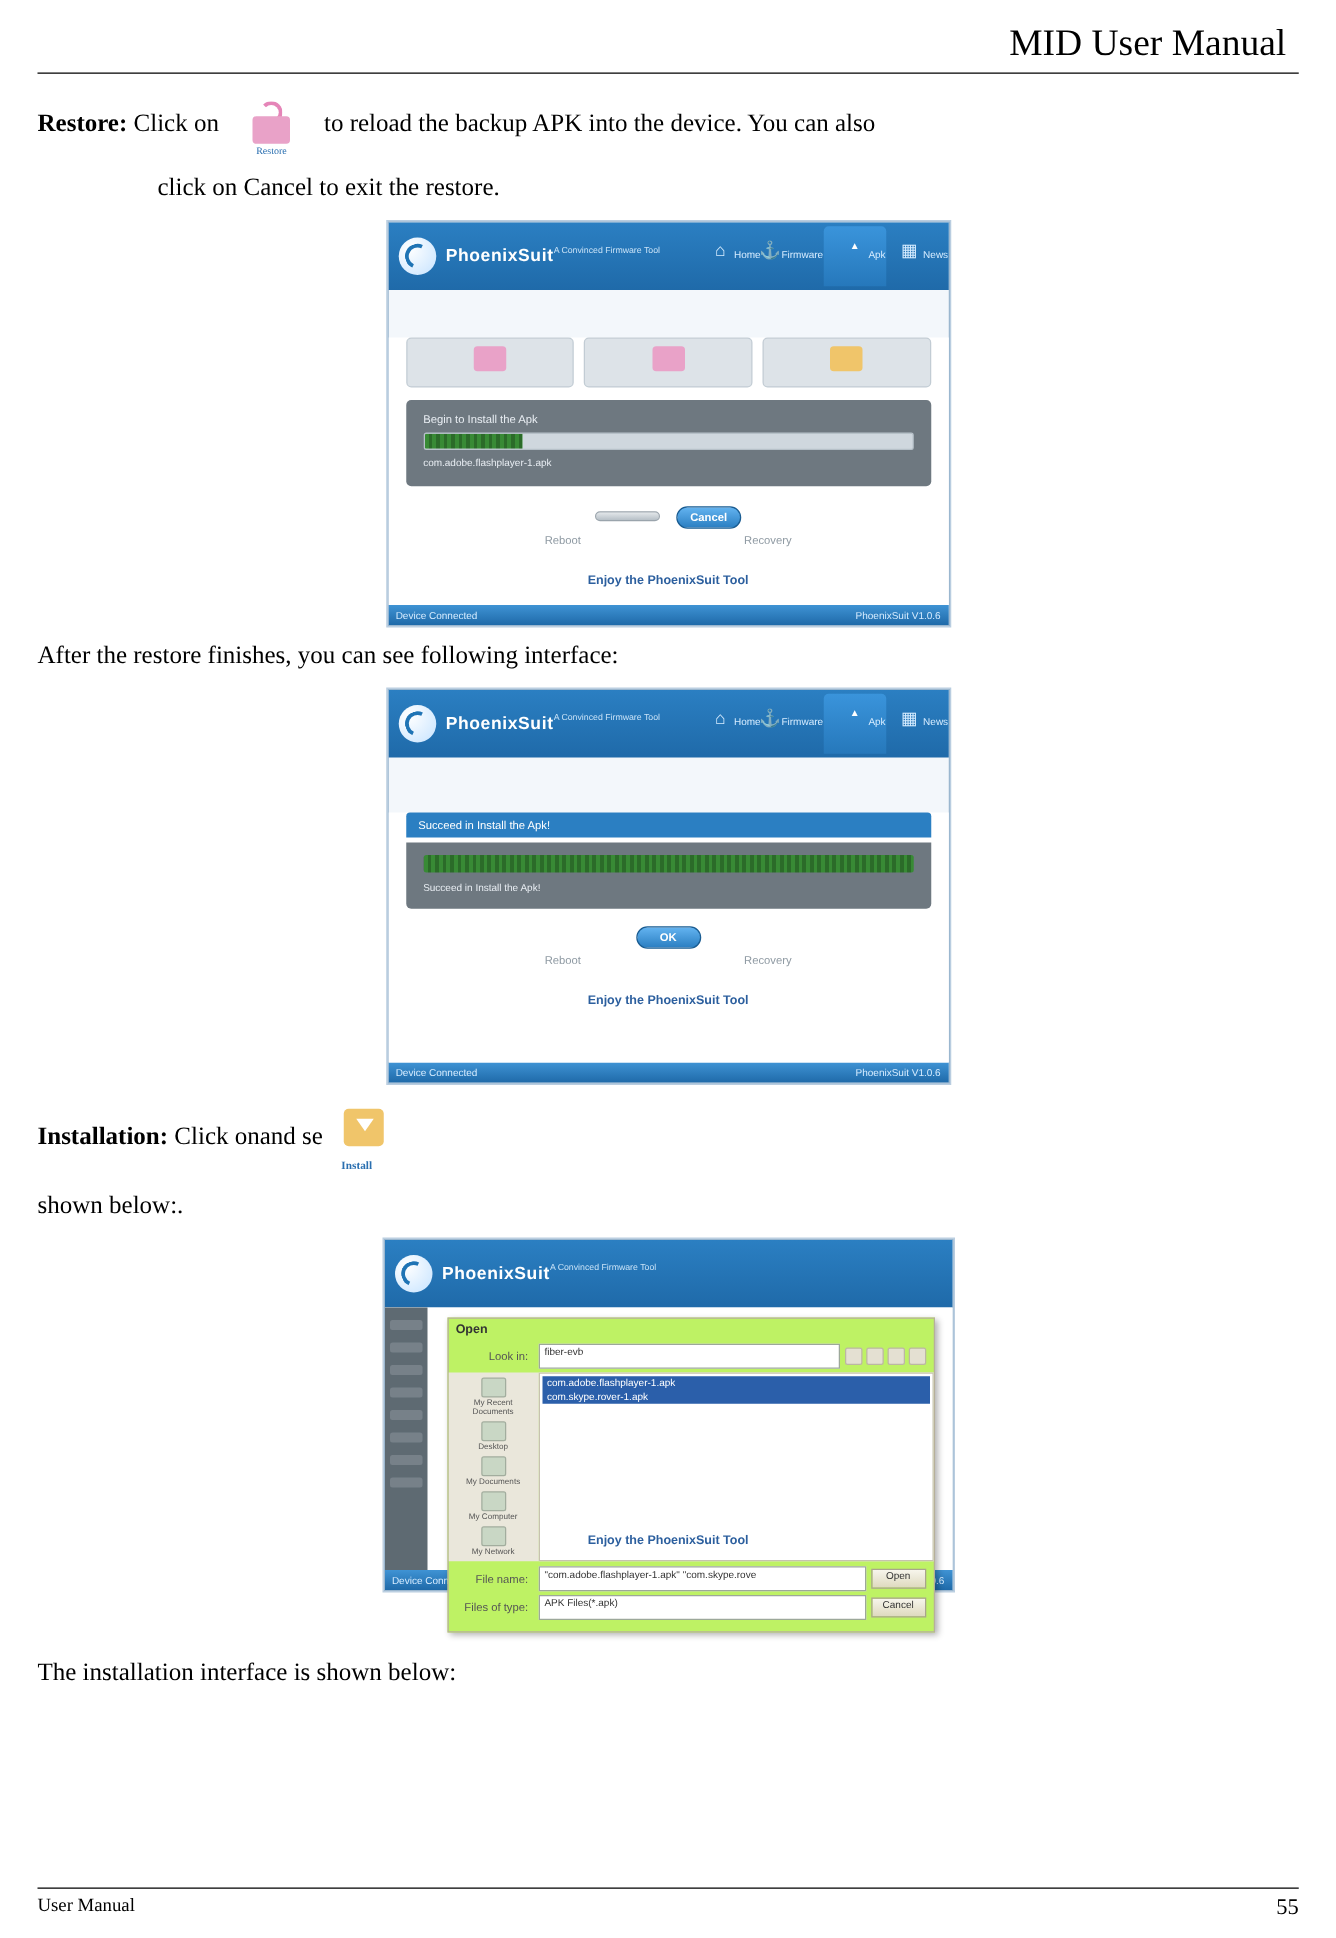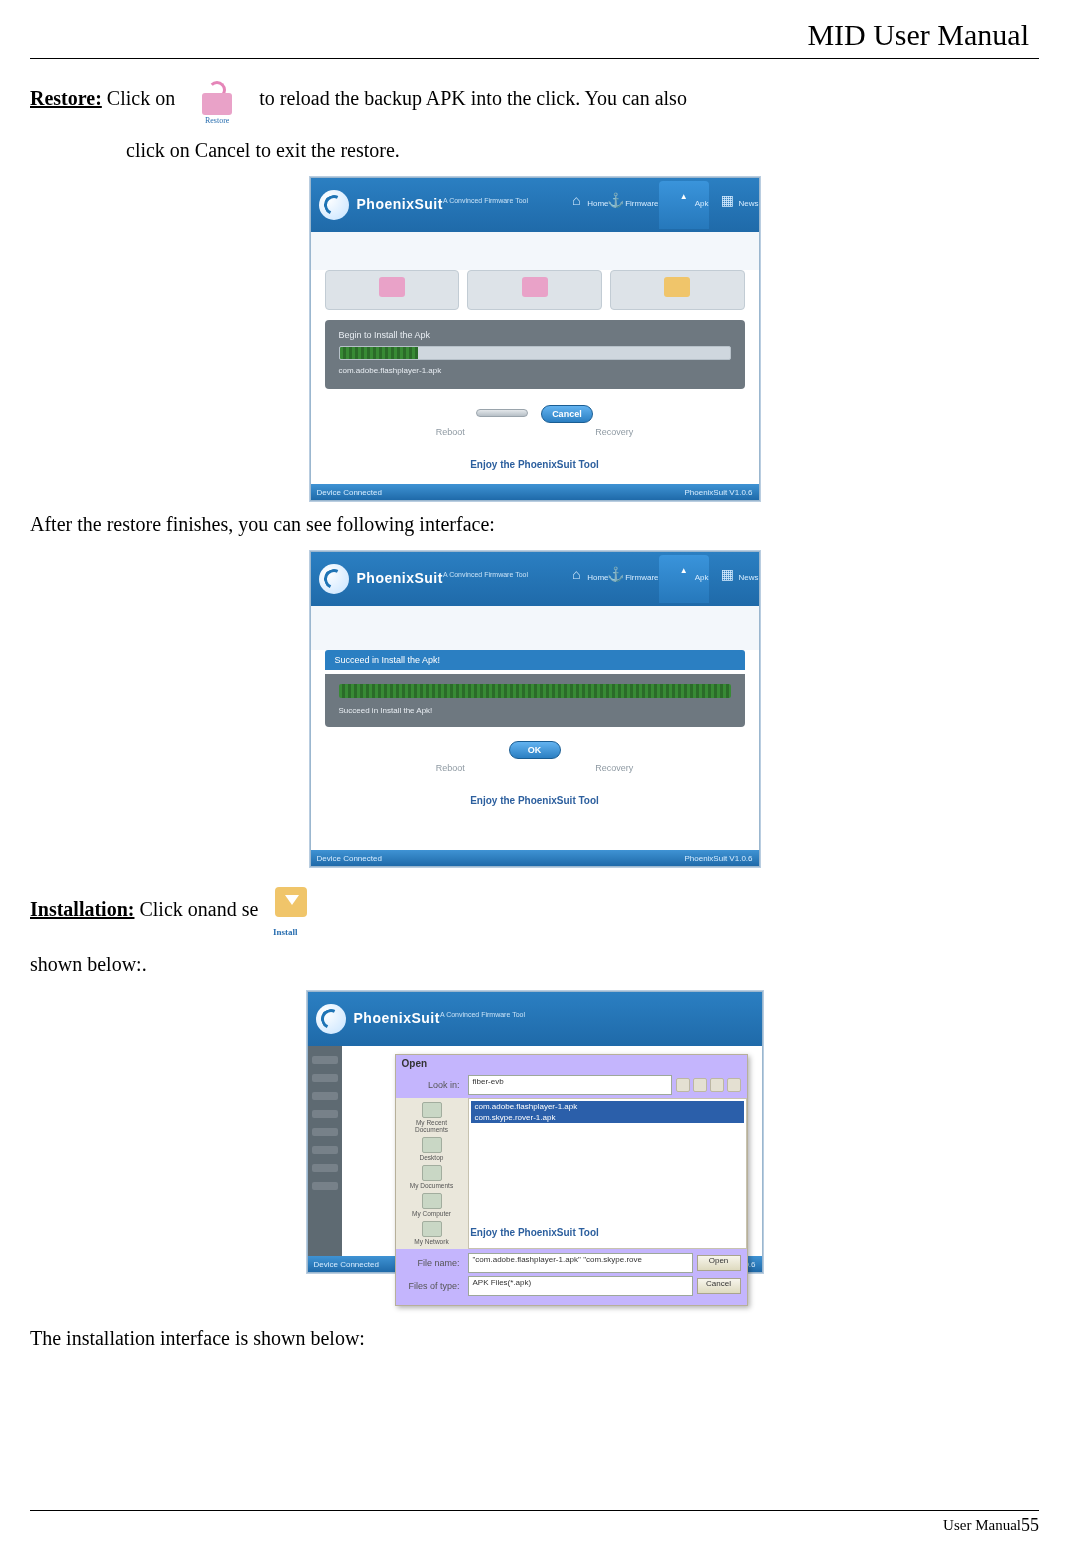--- a/index.html
+++ b/index.html
@@ -17,21 +17,21 @@
       text-align: right;
       font-size: 30px;
       margin-bottom: 6px;
       padding-right: 10px;
     }
     hr.top-rule { border: none; border-top: 1.5px solid #000; margin-bottom: 18px; }
     hr.bottom-rule { border: none; border-top: 1.5px solid #000; margin-top: 10px; }
 
     .para { margin-bottom: 12px; line-height: 1.5; }
     .para.indent { padding-left: 96px; }
-    .bold { font-weight: bold; text-decoration: underline; }
+    .bold { font-weight: bold; }
 
     .restore-icon {
       display: inline-block;
       width: 46px;
       height: 46px;
       vertical-align: middle;
       margin: 0 14px;
       position: relative;
     }
     .restore-icon .box {
@@ -342,26 +342,25 @@
       height: 8px;
       margin: 10px 4px;
       border-radius: 2px;
       background: #778189;
     }
     .ps-open-dialog {
       position: absolute;
       top: 8px;
       left: 50px;
       right: 14px;
-      background: #c4b5fd;
+      background: #bef264;
       border: 1px solid #b7b09a;
       box-shadow: 2px 2px 5px rgba(0,0,0,0.3);
       font-size: 9px;
       color: #333;
-      margin-left: 37px;
     }
     .od-title { padding: 3px 6px; font-weight: bold; font-size: 10px; }
     .od-row { display: flex; align-items: center; padding: 3px 6px; gap: 4px; }
     .od-label { width: 62px; color: #555; text-align: right; padding-right: 4px; }
     .od-select { flex: 1; height: 20px; background: #fff; border: 1px solid #9da89a; padding: 1px 4px; font-size: 8px; }
     .od-toolicons { display: flex; gap: 3px; }
     .od-toolicons span { width: 14px; height: 14px; background: #e4e0d2; border: 1px solid #bcb7a3; border-radius: 2px; }
     .od-midwrap { display: flex; min-height: 118px; }
     .od-places { width: 72px; background: #eae7db; display: flex; flex-direction: column; gap: 4px; padding: 4px; }
     .od-place { display: flex; flex-direction: column; align-items: center; font-size: 6.5px; color: #555; text-align:center; }
@@ -373,39 +372,39 @@
     .od-bottom .brow { display: flex; align-items: center; gap: 4px; margin-bottom: 3px; }
     .od-btn { width: 44px; height: 16px; background: linear-gradient(#f7f5ec,#dedabf); border: 1px solid #a9a48d; font-size: 8px; text-align: center; }
 
     .page-footer {
       position: absolute;
       bottom: 14px;
       left: 30px;
       right: 30px;
     }
     .pf-row { display: flex; justify-content: space-between; align-items: center; font-size: 16px; margin-top: 4px;}
-    .pf-center { flex:1; text-align:right; font-size: 15px; }
+    .pf-center { flex:1; text-align:left; font-size: 15px; }
     .pf-num { font-size: 18px; }
 
   </style>
 </head>
 <body>
 
 <div class="page-header">MID User Manual</div>
 <hr class="top-rule">
 
 <div class="para">
   <span class="bold">Restore:</span>
   <span>Click on</span>
   <span class="restore-icon">
     <span class="arrow"></span>
     <span class="box"></span>
     <span class="caption">Restore</span>
   </span>
-  <span>to reload the backup APK into the click. You can also</span>
+  <span>to reload the backup APK into the device. You can also</span>
 </div>
 <div class="para indent">click on Cancel to exit the restore.</div>
 
 <div class="ps-window">
   <div class="ps-winctrl">
     <span>?</span>
     <span>–</span>
     <span>×</span>
   </div>
   <div class="ps-titlebar">

